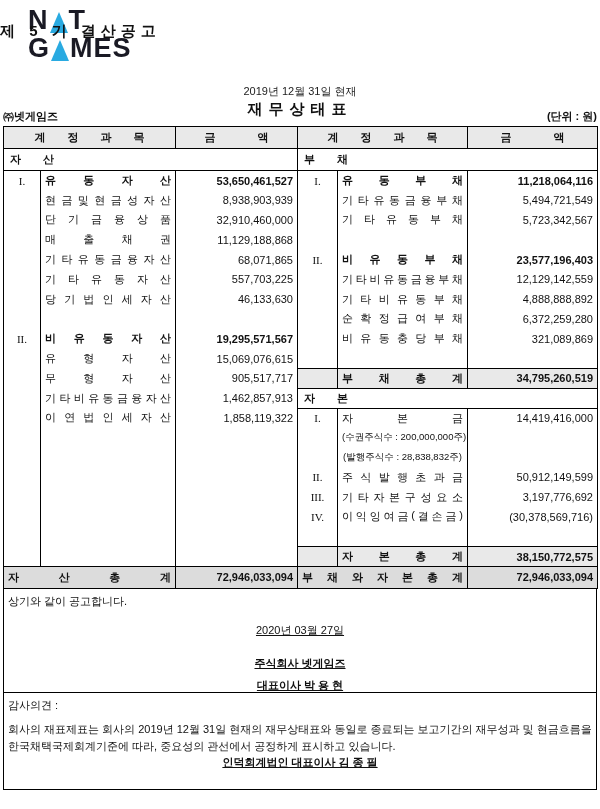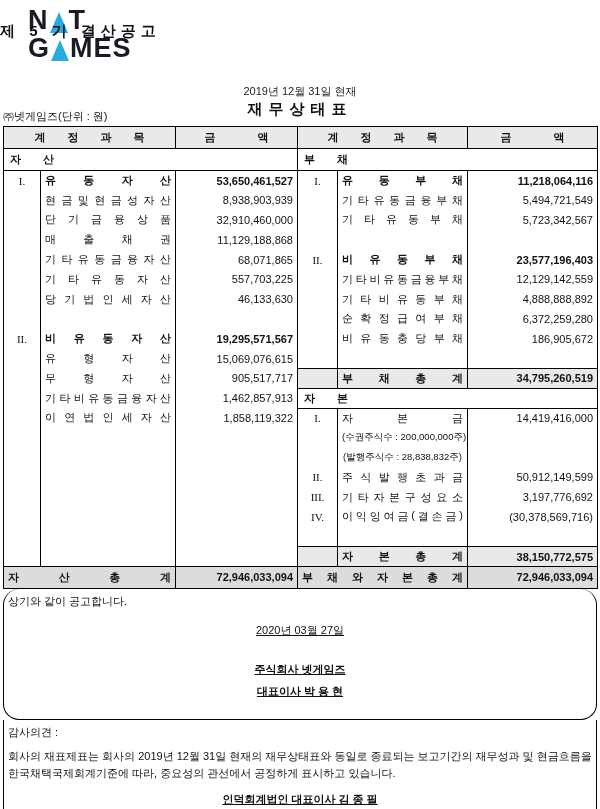--- a/index.html
+++ b/index.html
@@ -16,21 +16,21 @@
   .logo .row { height:28px; display:flex; align-items:flex-end; }
   .tri { display:inline-block; width:0; height:0;
          border-left:9px solid transparent; border-right:9px solid transparent;
          border-bottom:21px solid #29aae1; margin:0 1px 1px 1px; }
   .t1 { position:absolute; top:22px; left:0; right:20px; text-align:left;
         font-weight:bold; font-size:15px; letter-spacing:5px; }
   .t2 { position:absolute; top:60px; left:0; right:0; text-align:center;
         font-weight:bold; font-size:15px; letter-spacing:6px;margin-top:40px; }
   .asof { position:absolute; top:84px; left:0; right:0; text-align:center; font-size:11px; color:#222; }
   .meta { position:absolute; bottom:2px; left:3px; right:3px;
-          display:flex; font-size:11px; }
+          display:flex; justify-content:space-between; font-size:11px;font-weight:bold; }
   
   table { border-collapse:collapse; table-layout:fixed; width:594px; margin:0 3px;
           border:1.5px solid #000; font-size:11px; }
   th,td { padding:0 4px; vertical-align:middle; overflow:hidden; white-space:nowrap; }
   thead tr { height:22px; }
   tr.sec { height:22px; }
   tbody tr.body { height:19.8px; }
   tr.grand { height:22px; }
   th { background:#e9e9e9; font-weight:bold; border-bottom:1px solid #000; }
   th.vr { border-right:1px solid #000; }
@@ -45,30 +45,30 @@
          background:#e9e9e9; font-weight:bold; }
   .b { font-weight:bold; }
   .note { font-size:9.5px; text-align:center; }
   tr.grand td { background:#dcdcdc; border-top:1px solid #000; font-weight:bold; }
   td.glab { border-right:1px solid #000; }
   .dist { display:flex; justify-content:space-between; width:100%; }
   .sdist { display:flex; justify-content:space-between; width:46px; padding-left:2px; }
   .hdist { display:flex; justify-content:space-between; margin:0 auto; }
   
   .box { width:594px; margin:0 3px; border:1.5px solid #000; border-top:none; font-size:11px; }
-  .boxB { height:131px; padding:5px 4px 4px 4px;border-radius:16px; }
+  .boxB { height:104px; padding:5px 4px 4px 4px; }
   .boxC { height:97px; padding:5px 4px 4px 4px; }
   .ctr { text-align:center;text-decoration:underline; }
   .boxB .notice { text-align:left; }
   .boxB .date { margin-top:14px; }
-  .boxB .co { margin-top:24px; font-weight:bold; }
+  .boxB .co { margin-top:18px; font-weight:bold; }
   .boxB .addr { margin-top:7px; }
   .boxB .ceo { margin-top:7px; font-weight:bold; }
   .boxC .para { margin-top:8px; line-height:1.55; }
-  .boxC .aud { margin-top:10px; font-weight:bold; }
+  .boxC .aud { font-weight:bold; }
 </style>
 </head>
 <body>
 
 <div class="hdr">
   <div class="logo" id="logo">
       <div class="row">
         <span>N</span>
         <span class="tri"></span>
         <span>T</span>
@@ -358,21 +358,21 @@
           <div class="dist">
             <span>비</span>
             <span>유</span>
             <span>동</span>
             <span>충</span>
             <span>당</span>
             <span>부</span>
             <span>채</span>
           </div>
         </td>
-        <td class="amt">186,905,672</td>
+        <td class="amt">321,089,869</td>
       </tr>
       <tr class="body">
         <td class="num"></td>
         <td class="lab">
           <div class="dist">
             <span>유</span>
             <span>형</span>
             <span>자</span>
             <span>산</span>
           </div>

